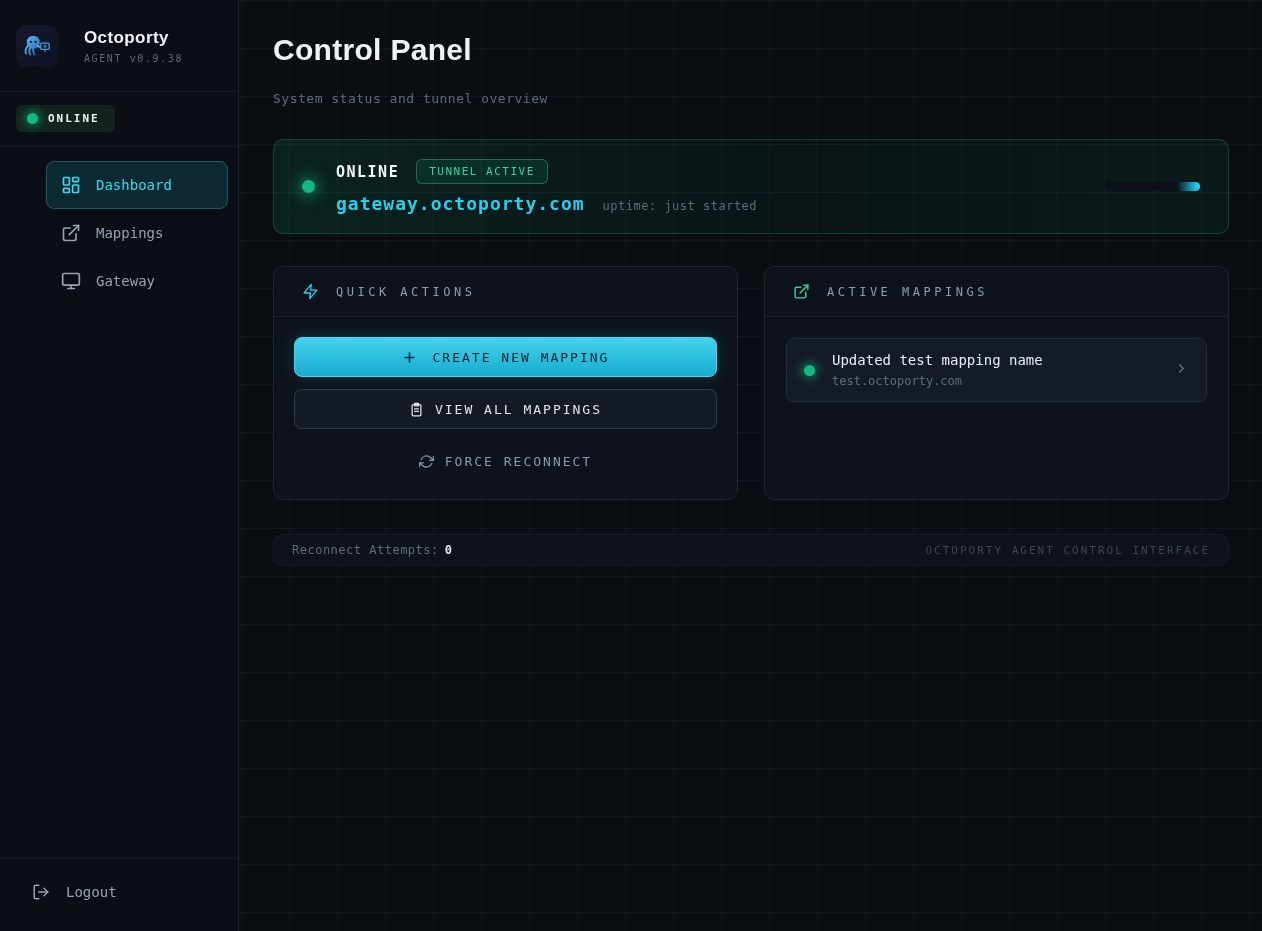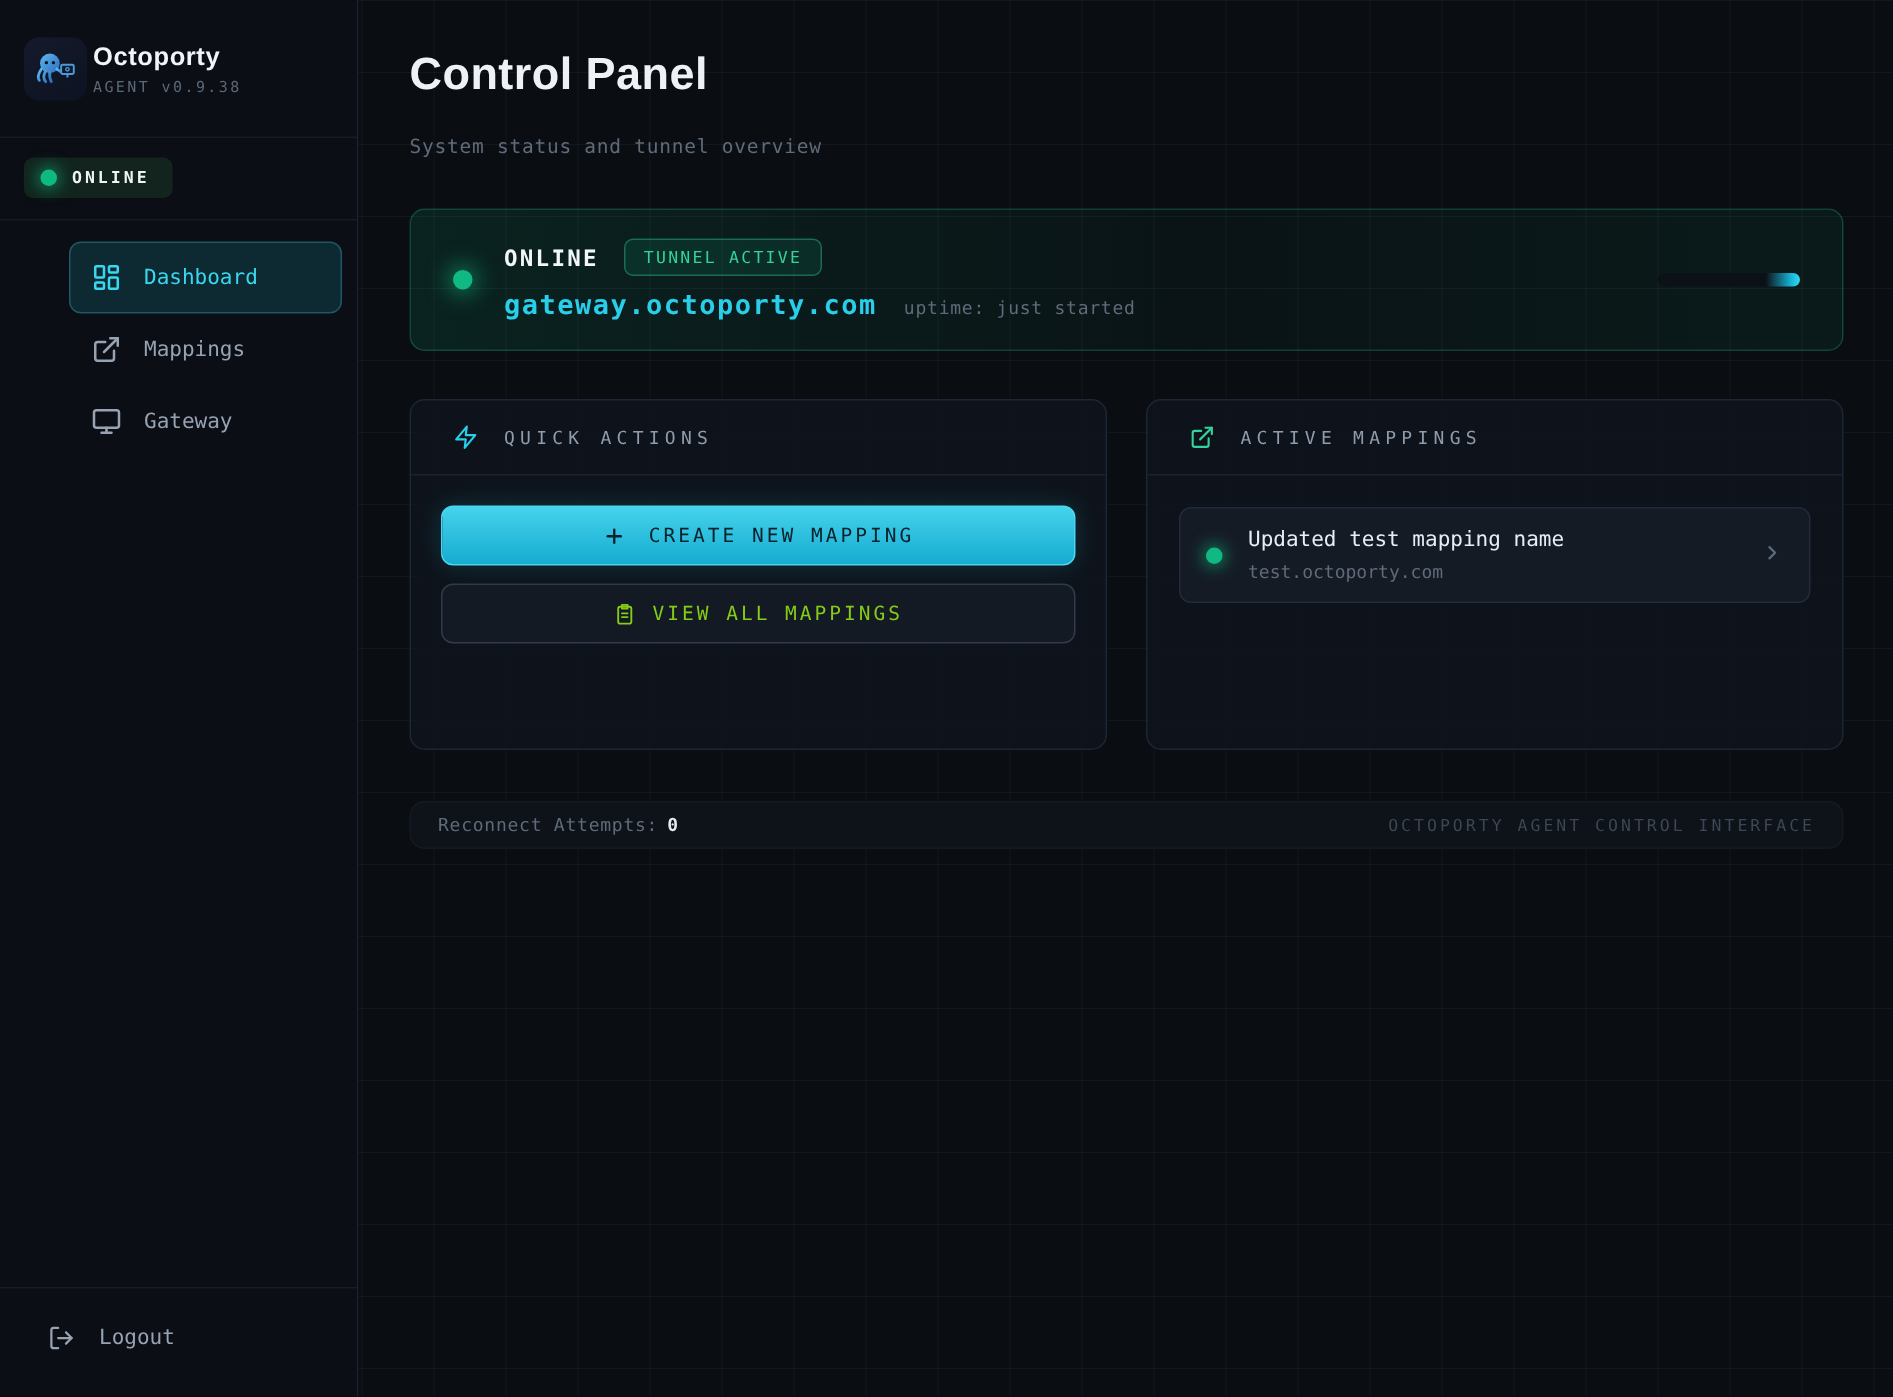--- a/index.html
+++ b/index.html
@@ -12,21 +12,21 @@
   }
 
   
   .sidebar {
     width:239px; min-width:239px; height:100%;
     background:#0b0e14;
     border-right:1px solid #1b2330;
     display:flex; flex-direction:column;
   }
   .brand {
-    display:flex; align-items:center; gap:4px;
+    display:flex; align-items:center; gap:26px;
     padding:0 16px; height:92px;
     border-bottom:1px solid #151c27;
   }
   .brand-logo {
     width:42px; height:42px; border-radius:10px;
     background:linear-gradient(145deg,#141a2c,#0e1322);
     display:flex; align-items:center; justify-content:center;
     flex-shrink:0;
   }
   .brand-text .title {
@@ -165,21 +165,21 @@
   .btn-create {
     border:1px solid #49d8ef;
     background:linear-gradient(180deg,#45d3ec,#16abd0);
     color:#07222c; font-weight:normal;
     box-shadow:0 0 16px rgba(34,211,238,.18);
     gap:16px;
   }
   .btn-view {
     background:#141a24;
     border:1px solid #46536595;
-    color:#84cc16;
+    color:#e5e5e5;
   }
   .btn-ghost {
     background:transparent; border:none;
     color:#8b98a8;
   }
 
   .am-body { padding:21px; }
   .mapping-item {
     height:64px;
     background:#151b25;
@@ -322,20 +322,28 @@
         </button>
         <button class="btn btn-view">
           <svg viewBox="0 0 24 24" fill="none" stroke="currentColor" stroke-width="2" stroke-linecap="round" stroke-linejoin="round">
             <rect x="5" y="4" width="14" height="18" rx="2"></rect>
               <path d="M9 2h6v4H9z"></path>
               <line x1="9" y1="11" x2="15" y2="11"></line>
               <line x1="9" y1="15" x2="15" y2="15"></line>
           </svg>
           <span>VIEW ALL MAPPINGS</span>
         </button>
+        <button class="btn btn-ghost">
+          <svg viewBox="0 0 24 24" fill="none" stroke="currentColor" stroke-width="2" stroke-linecap="round" stroke-linejoin="round">
+            <polyline points="23 4 23 10 17 10"></polyline>
+              <polyline points="1 20 1 14 7 14"></polyline>
+            <path d="M3.51 9a9 9 0 0 1 14.85-3.36L23 10M1 14l4.64 4.36A9 9 0 0 0 20.49 15"></path>
+          </svg>
+          <span>FORCE RECONNECT</span>
+        </button>
       </div>
     </section>
 
     <section class="panel-card">
       <div class="panel-header">
         <svg class="icon-green" viewBox="0 0 24 24" fill="none" stroke="currentColor" stroke-width="2" stroke-linecap="round" stroke-linejoin="round">
           <path d="M18 13v6a2 2 0 0 1-2 2H5a2 2 0 0 1-2-2V8a2 2 0 0 1 2-2h6"></path>
           <polyline points="15 3 21 3 21 9"></polyline>
             <line x1="10" y1="14" x2="21" y2="3"></line>
         </svg>

